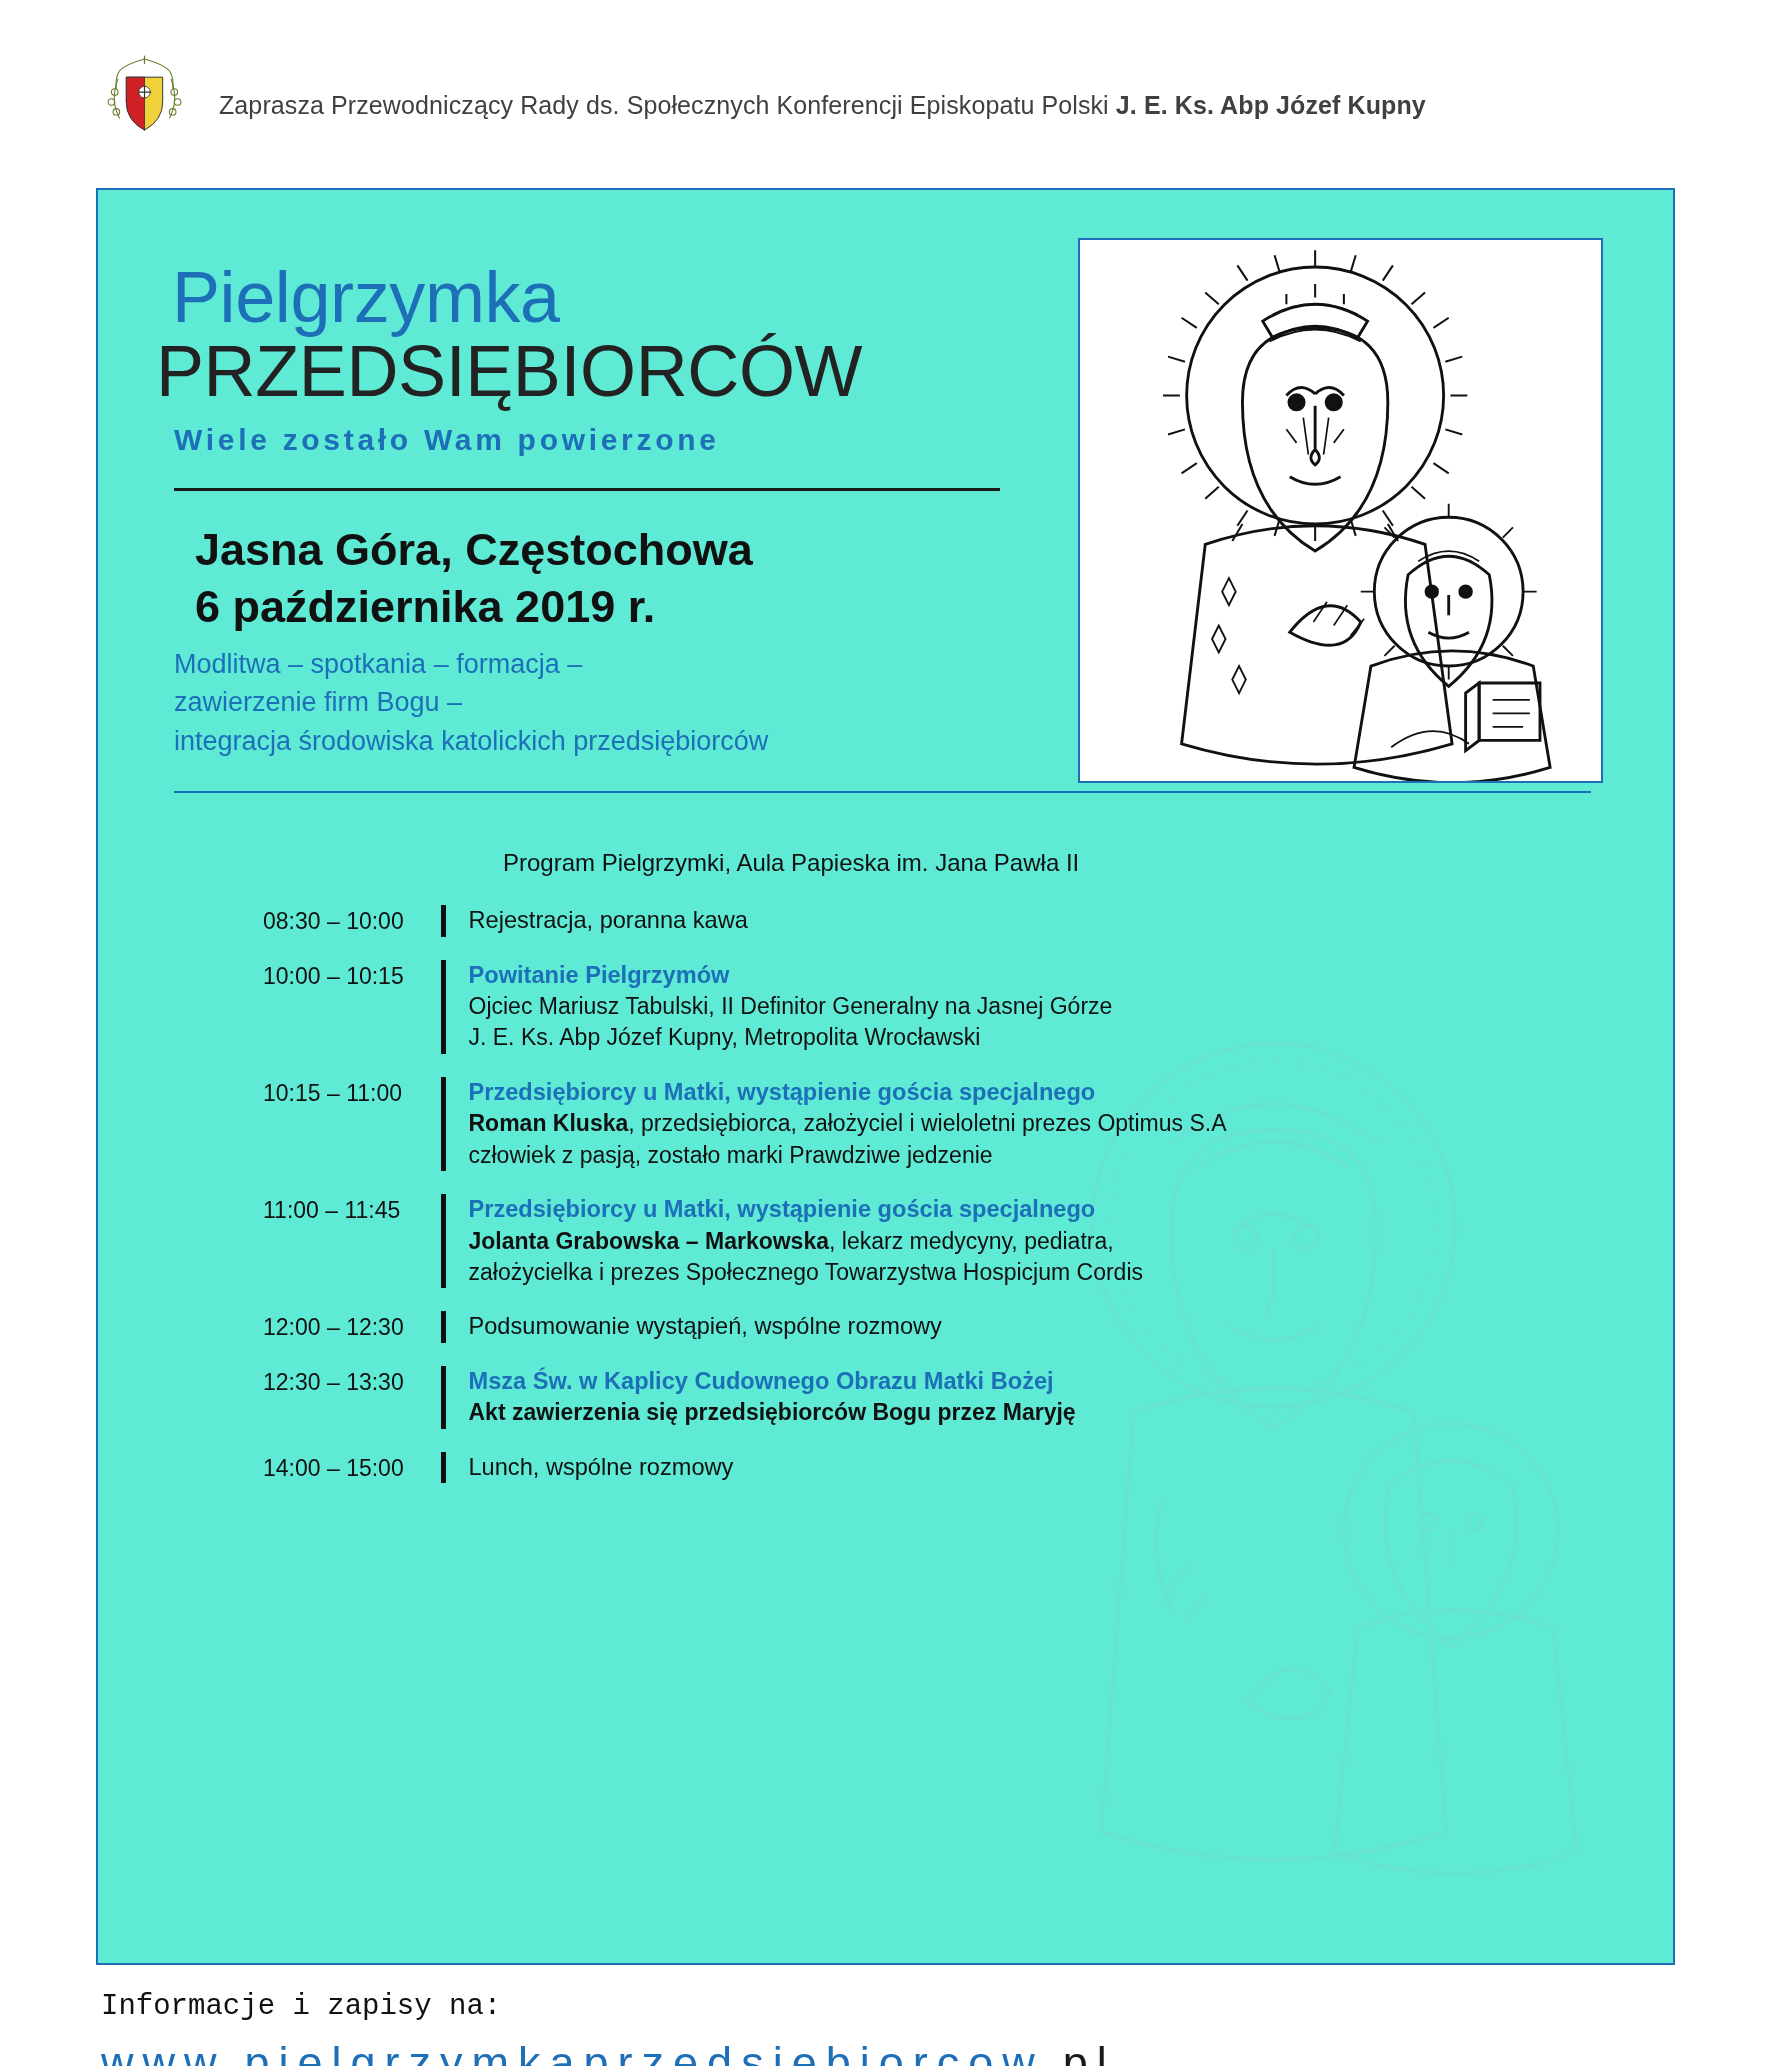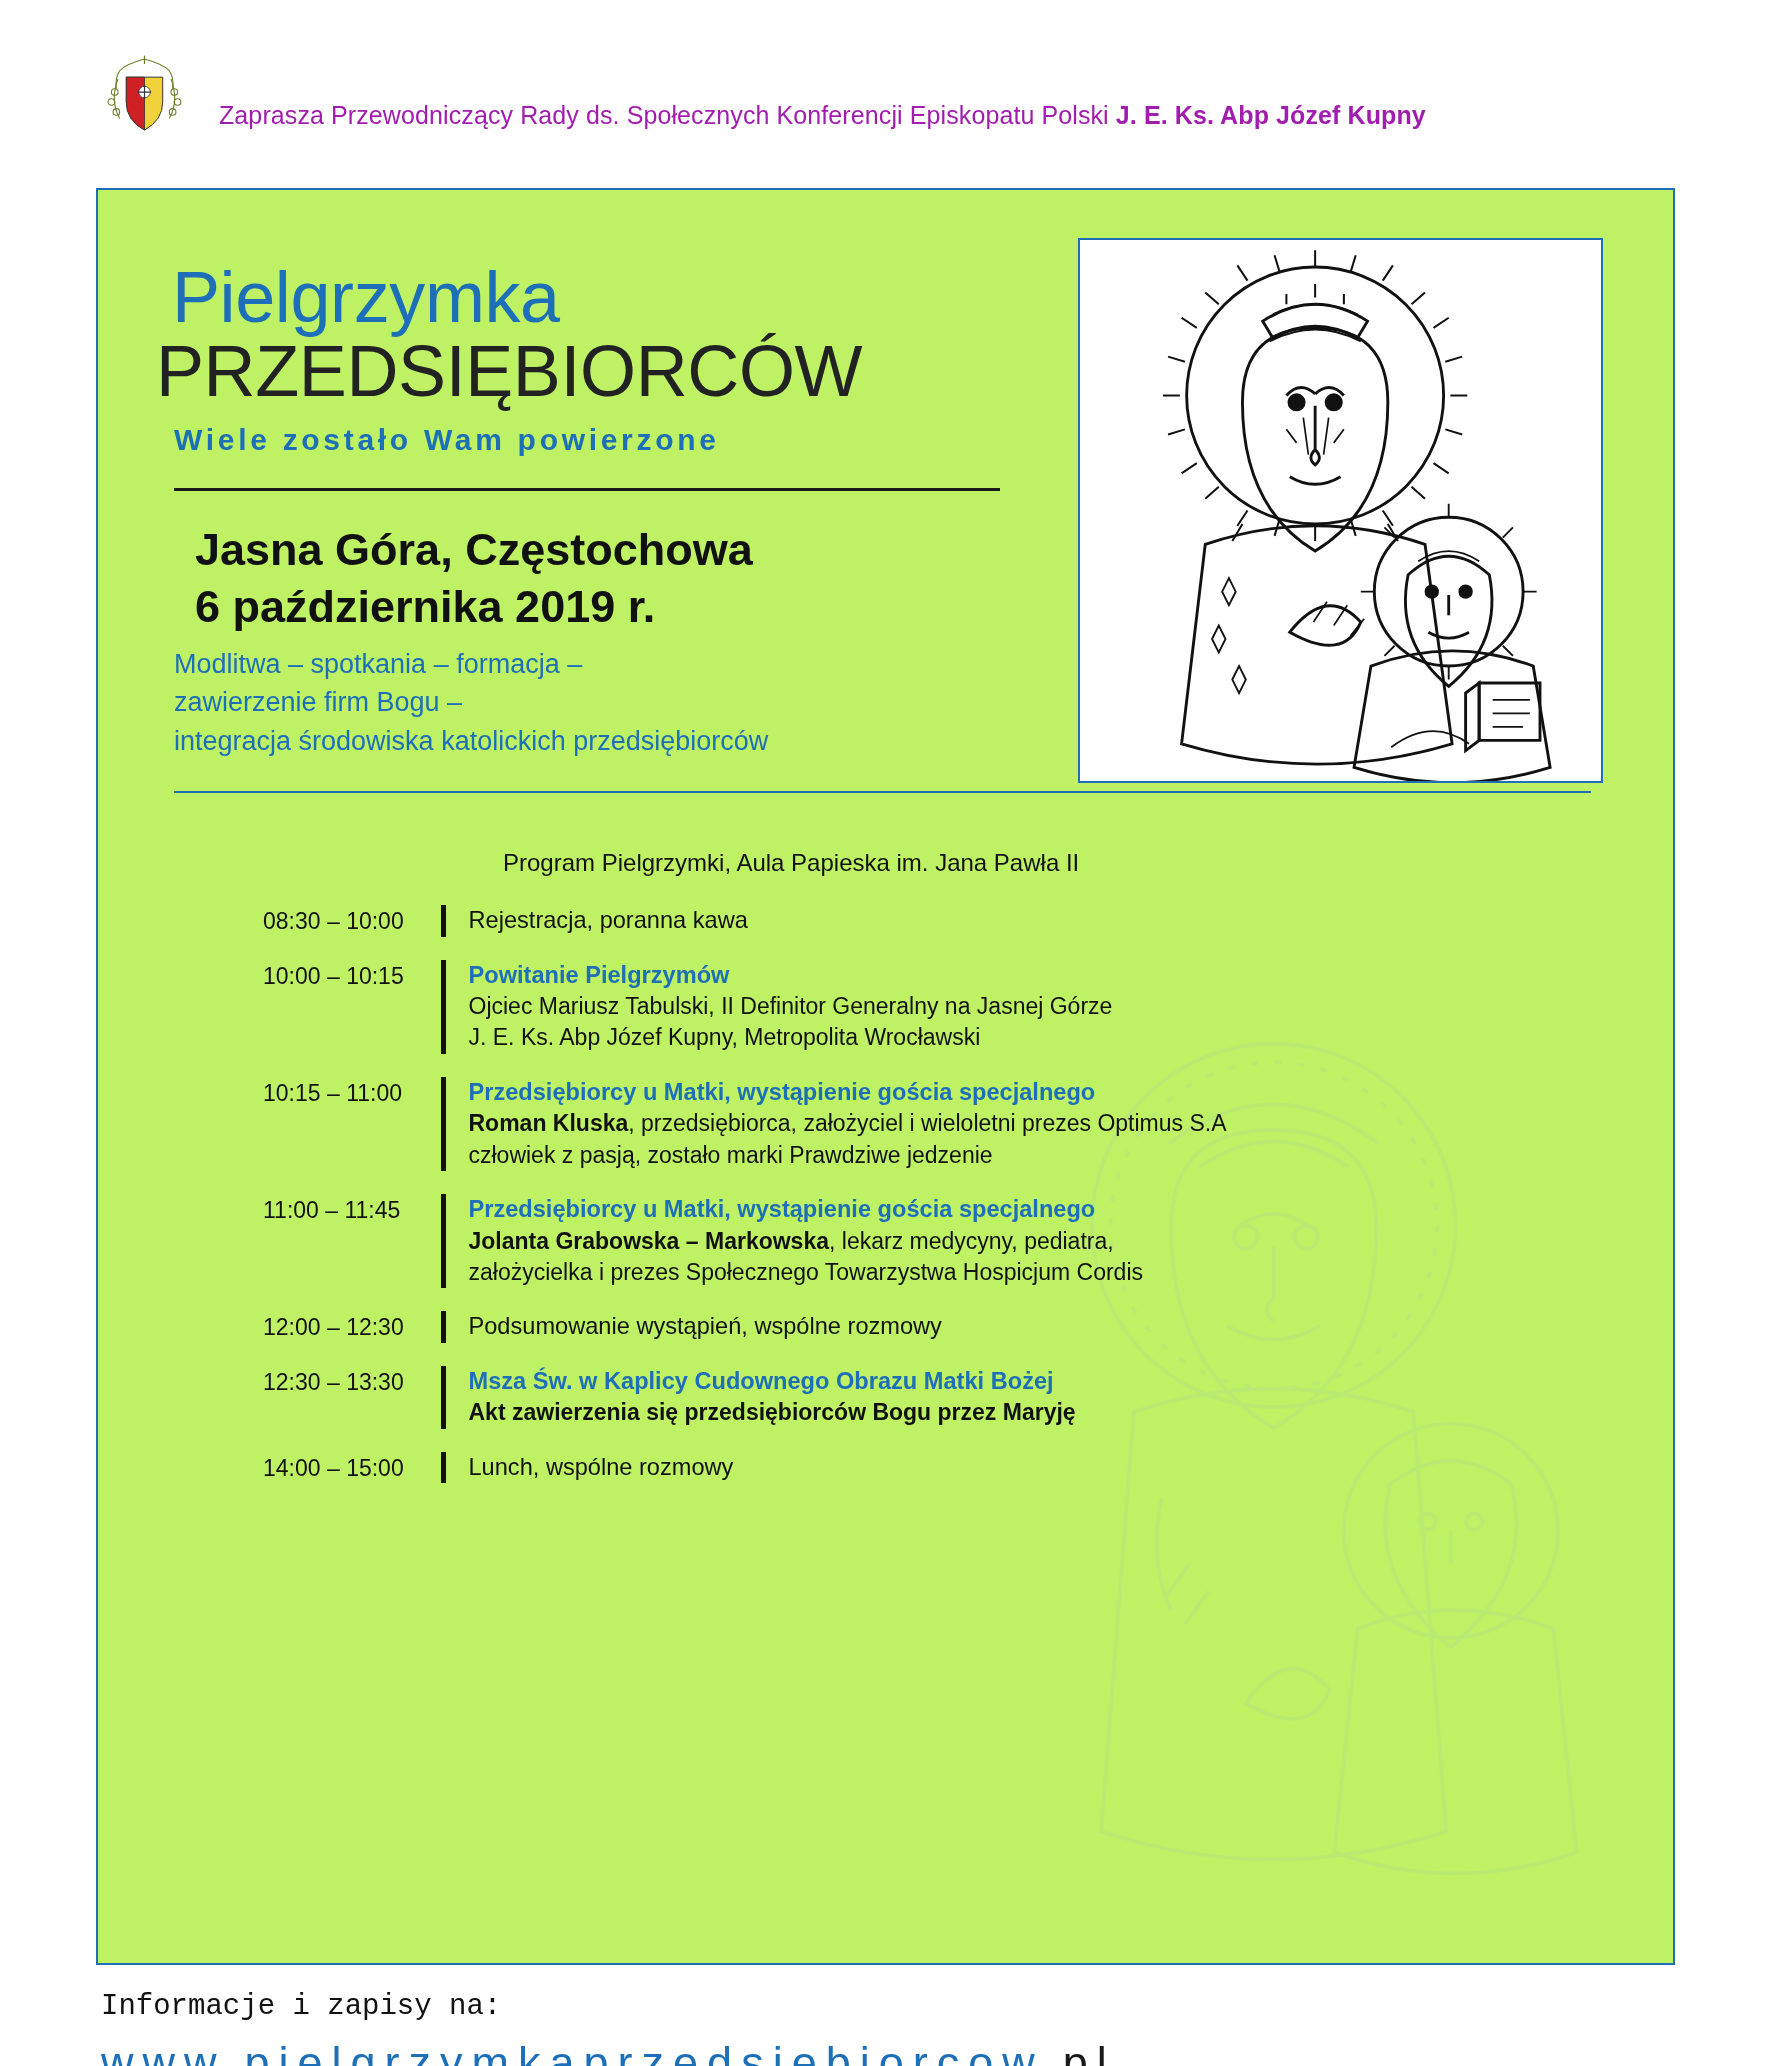--- a/index.html
+++ b/index.html
@@ -28,38 +28,38 @@
   .crest {
     position: absolute;
     left: 101px;
     top: 54px;
     width: 87px;
     height: 91px;
   }
   .topbar-text {
     position: absolute;
     left: 219px;
-    top: 101px;
+    top: 91px;
     font-size: 25px;
     letter-spacing: 0.1px;
-    color: #a21caf;
+    color: #404040;
     white-space: nowrap;
   }
   .topbar-text b { font-weight: bold; }
 
   
   .frame {
     position: absolute;
     left: 96px;
     top: 188px;
     width: 1579px;
     height: 1777px;
     border: 2.9px solid #1d6fb8;
     box-sizing: border-box;
-    background: #bef264;
+    background: #5eead4;
     overflow: hidden;
   }
 
   
   .watermark {
     position: absolute;
     right: 25px;
     bottom: 50px;
     width: 702px;
     height: 909px;

